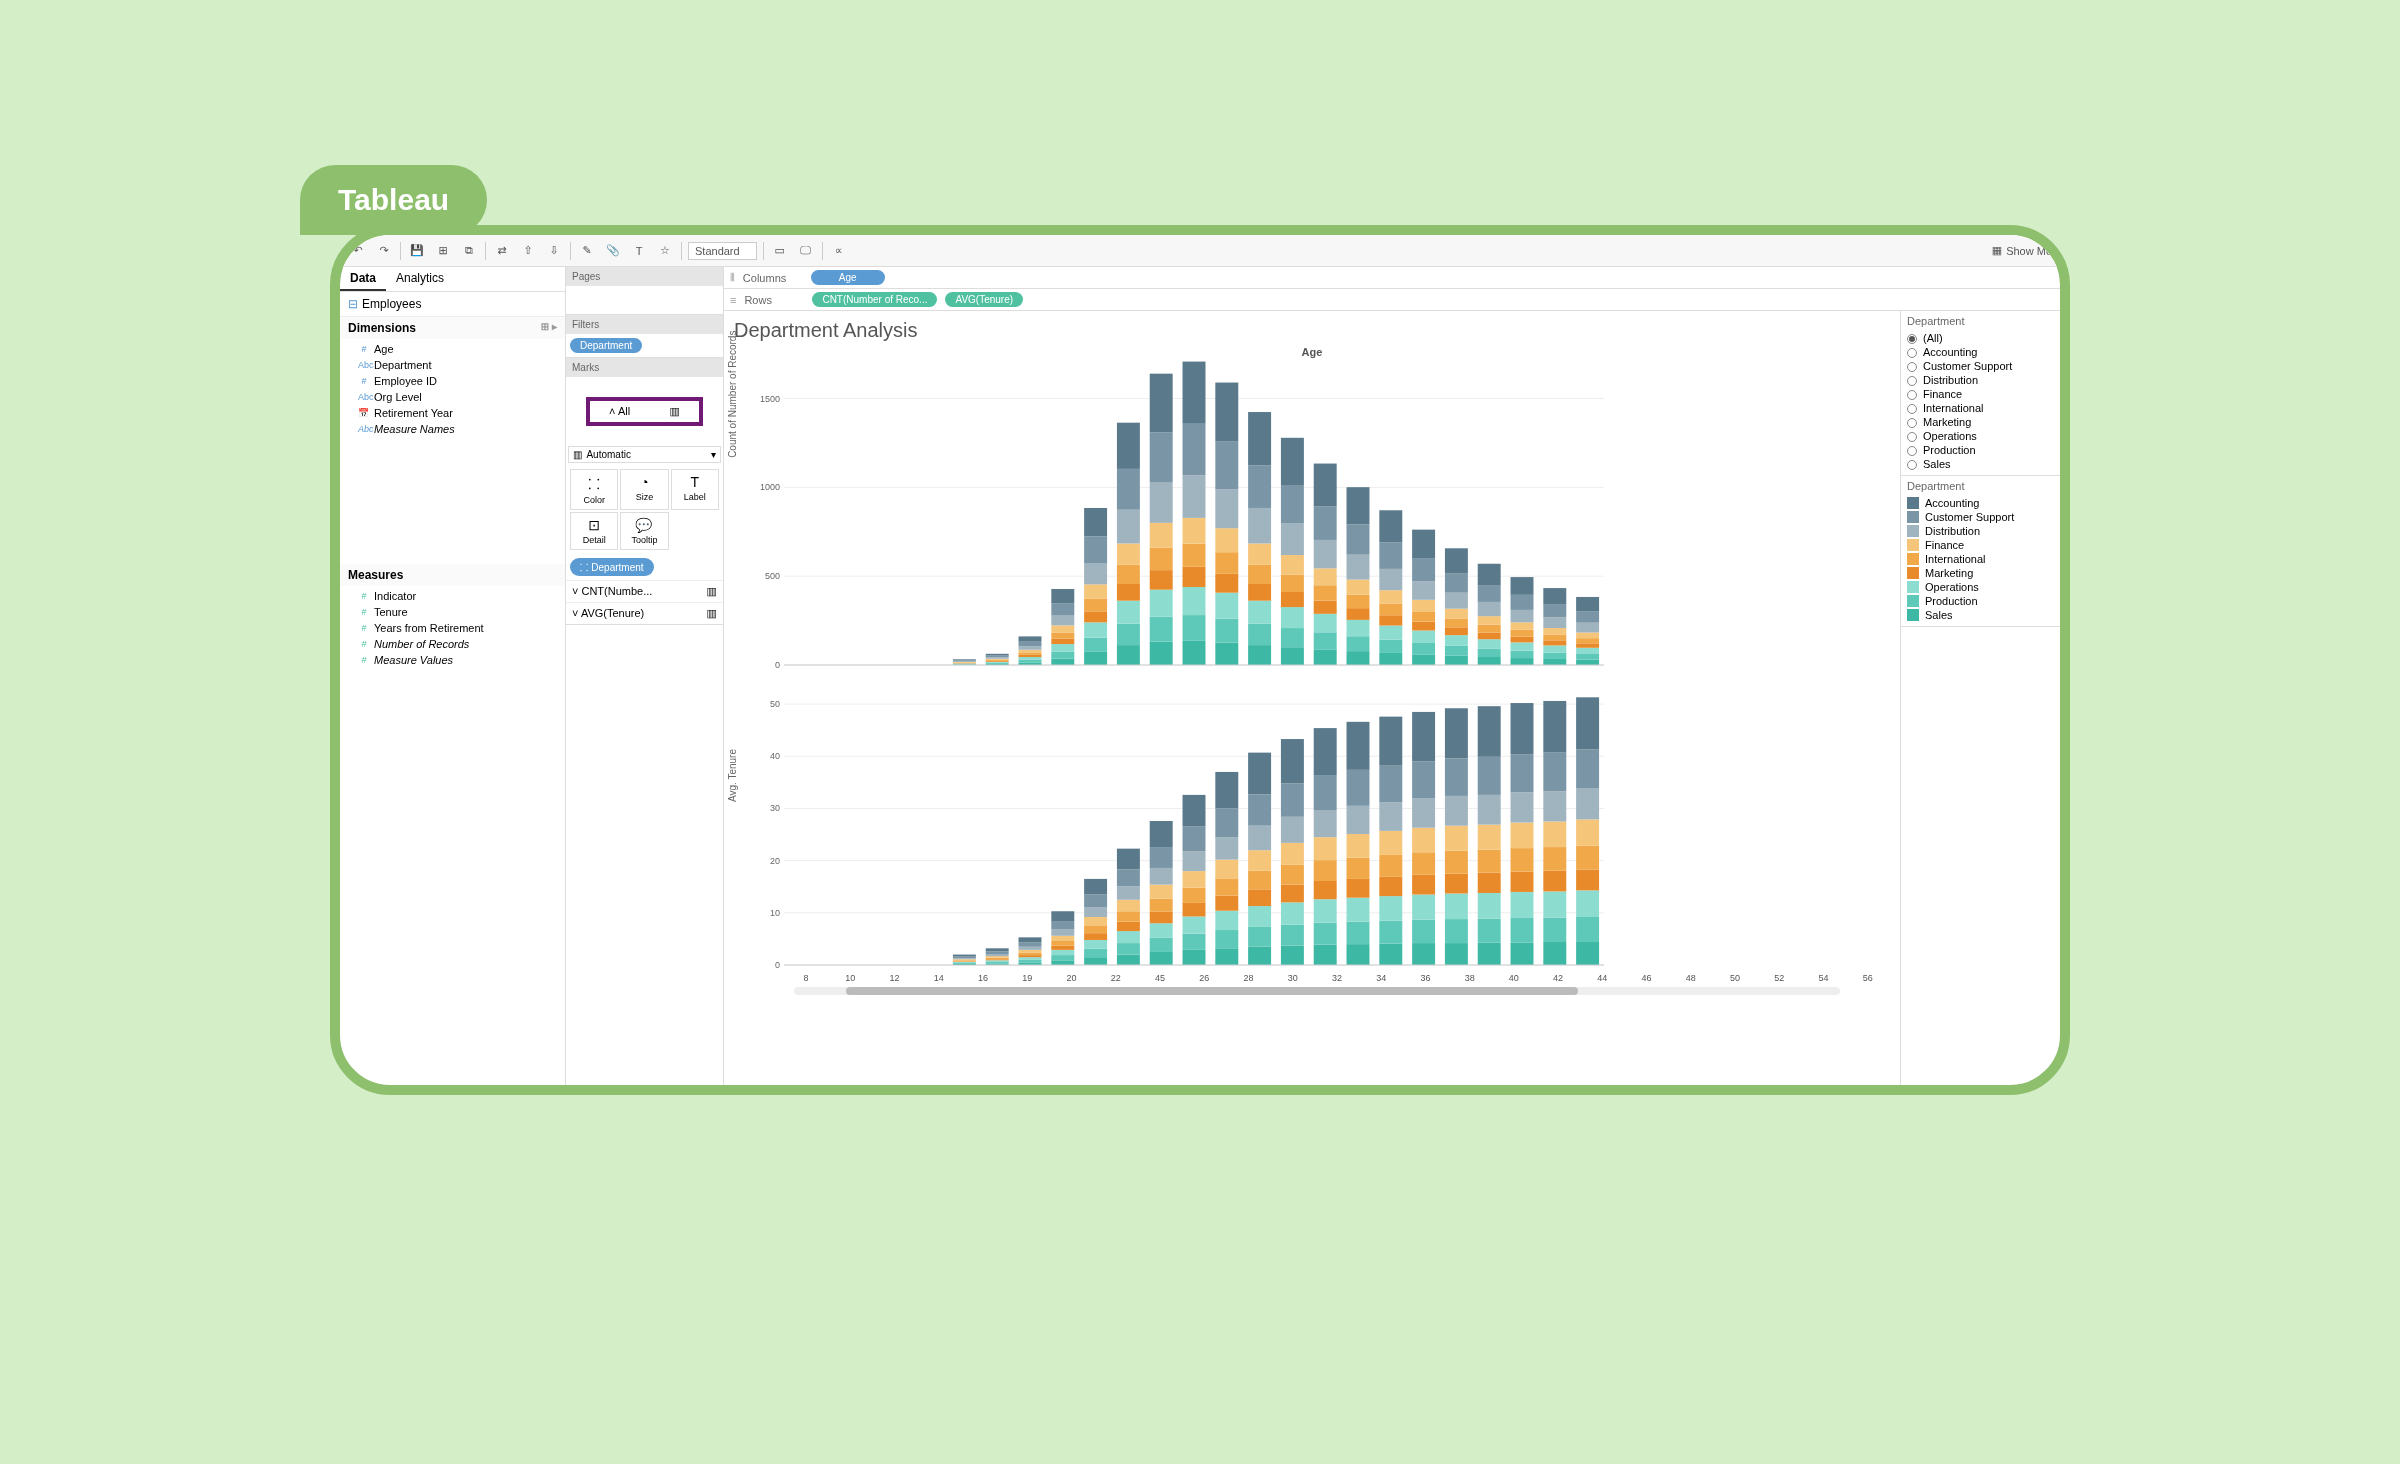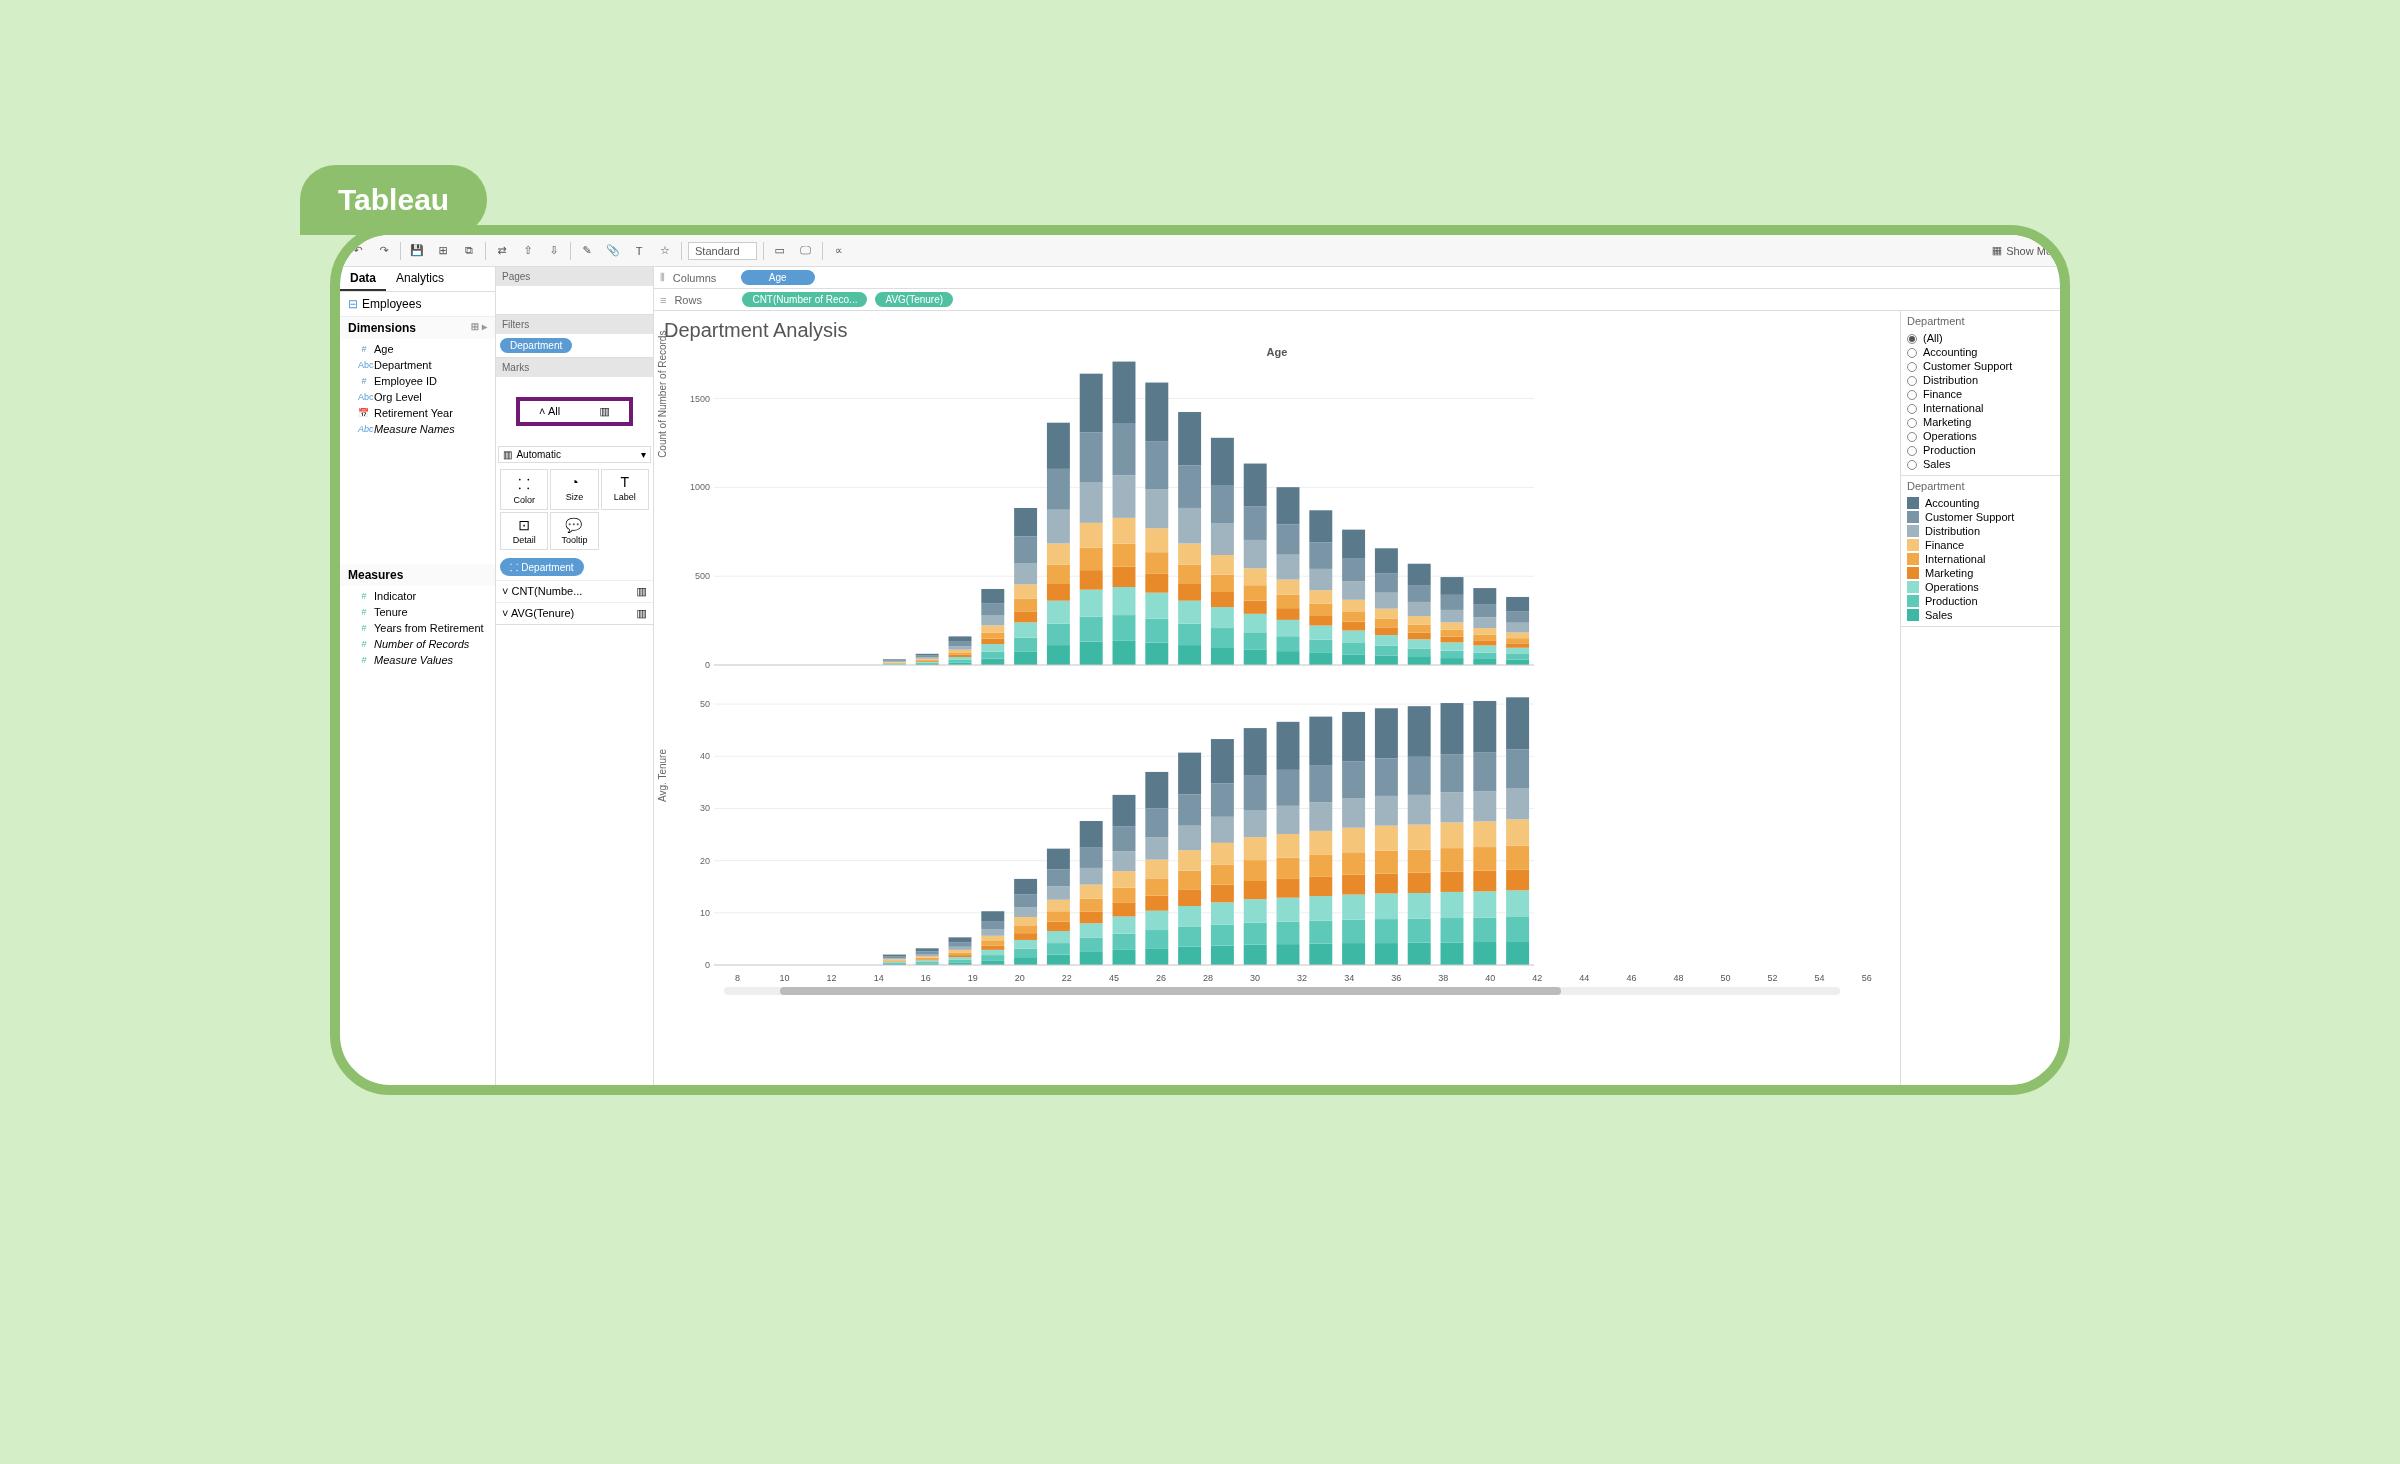--- a/index.html
+++ b/index.html
@@ -7,21 +7,21 @@
 .frame { position: absolute; left: 330px; top: 225px; width: 1740px; height: 870px; background: #fff; border: 10px solid #8dbf6c; border-radius: 60px; overflow: hidden; }
 .badge { position: absolute; left: 300px; top: 165px; background: #8dbf6c; color: #fff; padding: 18px 38px; border-radius: 40px 40px 40px 0; font-size: 30px; font-weight: 600; z-index: 10; }
 
 .toolbar { height: 32px; background: #f7f7f7; border-bottom: 1px solid #ddd; display: flex; align-items: center; padding: 0 8px; gap: 6px; font-size: 11px; color: #555; }
 .tb-icon { width: 20px; height: 20px; display: inline-flex; align-items: center; justify-content: center; border: 1px solid transparent; border-radius: 2px; cursor: pointer; }
 .tb-sep { width: 1px; height: 18px; background: #ccc; }
 .tb-dropdown { border: 1px solid #ccc; padding: 2px 16px 2px 6px; font-size: 11px; background: #fff; position: relative; }
 .showme { margin-left: auto; display: flex; align-items: center; gap: 4px; font-size: 11px; }
 
 .content { display: flex; height: calc(100% - 32px); }
-.left-panel { width: 156px; border-right: 1px solid #ddd; display: flex; flex-direction: column; }
+.left-panel { width: 226px; border-right: 1px solid #ddd; display: flex; flex-direction: column; }
 .tabs { display: flex; border-bottom: 1px solid #ddd; font-size: 12px; }
 .tab { padding: 4px 10px; cursor: pointer; }
 .tab.active { font-weight: bold; border-bottom: 2px solid #333; }
 .datasource { padding: 5px 8px; font-size: 12px; border-bottom: 1px solid #eee; display: flex; align-items: center; gap: 4px; }
 .section-head { padding: 4px 8px; font-size: 12px; font-weight: bold; background: #fafafa; display: flex; justify-content: space-between; }
 .field-list { padding: 2px 0; }
 .field { padding: 2px 8px 2px 18px; font-size: 11px; display: flex; align-items: center; gap: 4px; cursor: pointer; }
 .field-icon { width: 12px; display: inline-block; text-align: center; }
 .field-icon.dim { color: #5a9bd4; }
 .field-icon.meas { color: #4fc0a0; }

